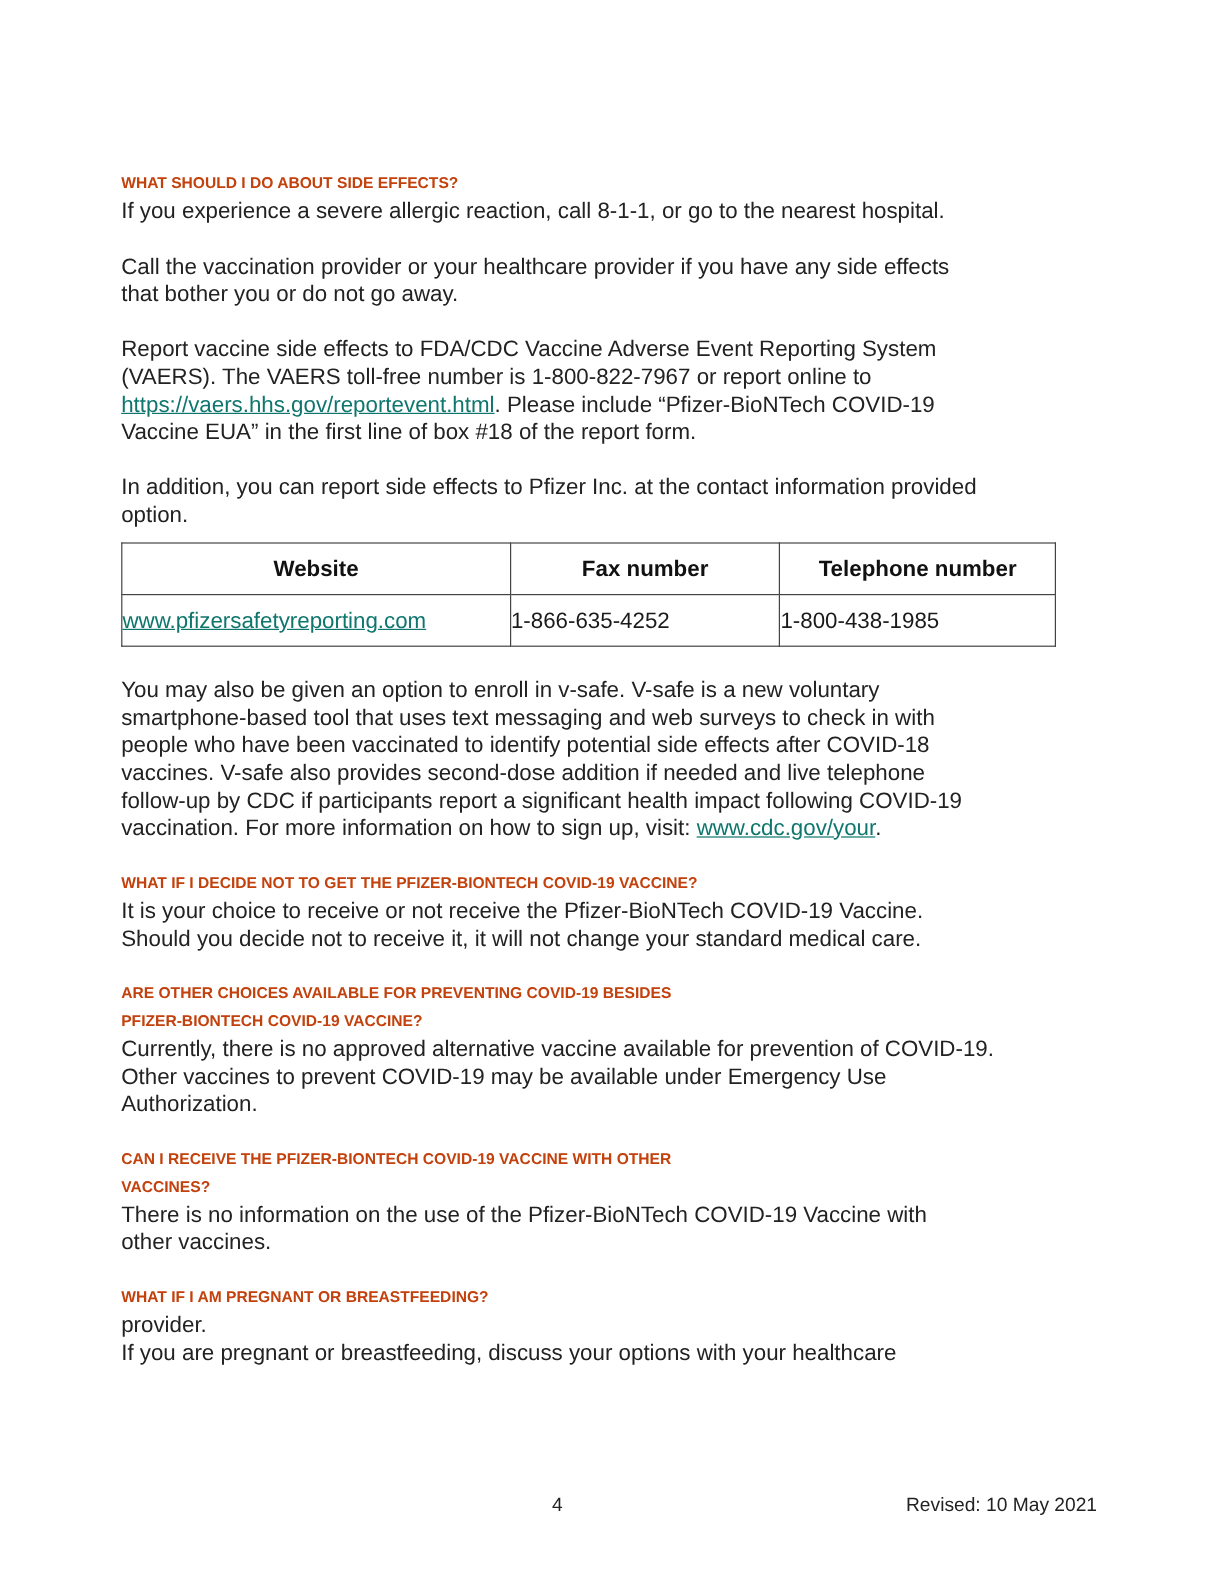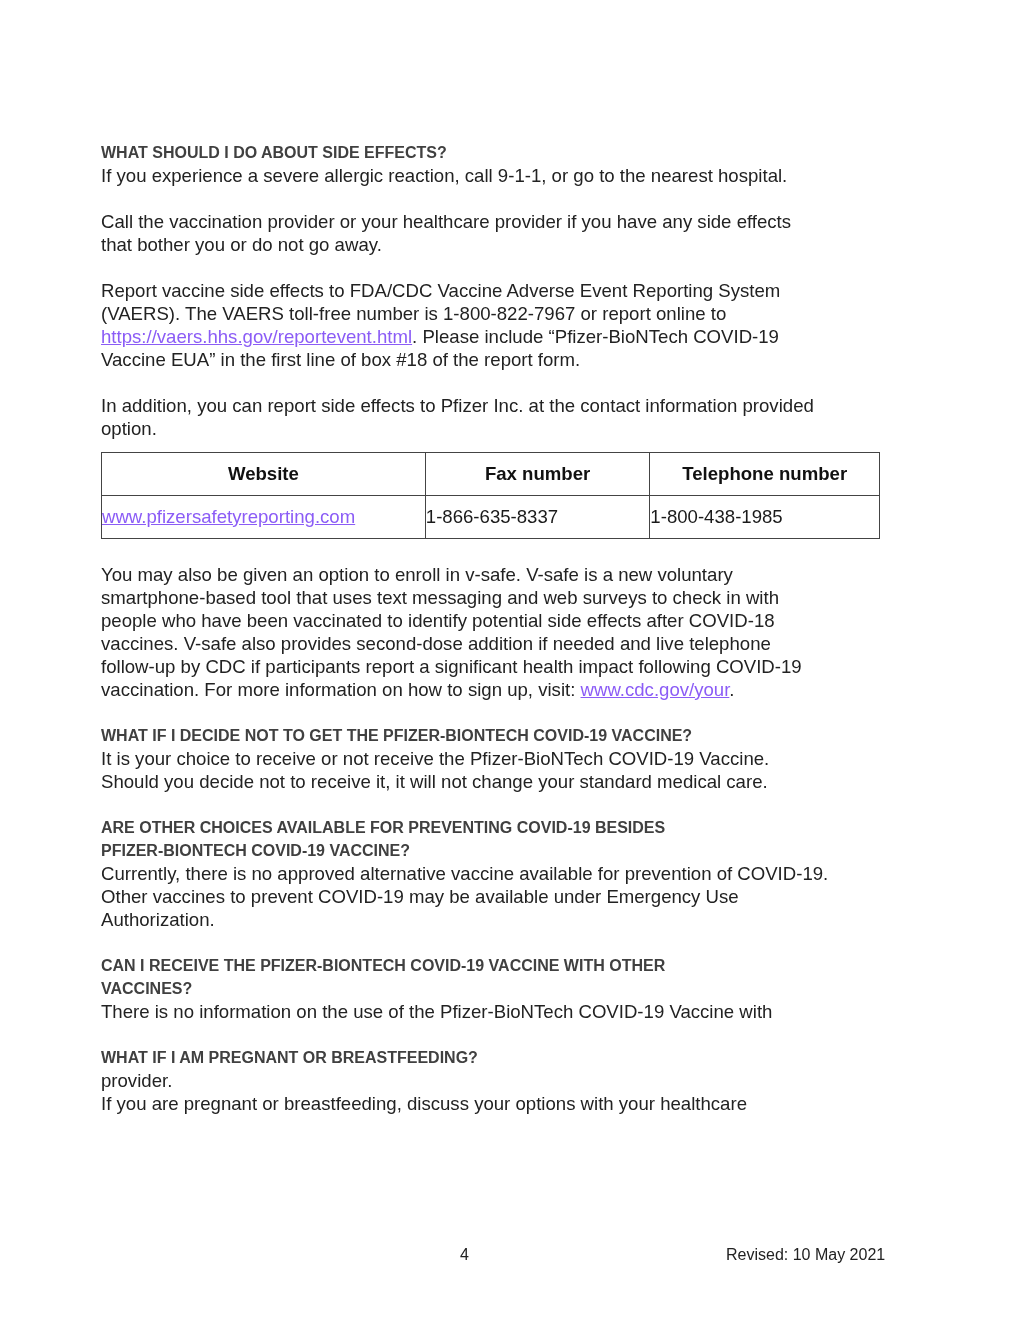--- a/index.html
+++ b/index.html
@@ -1,35 +1,35 @@
 <!DOCTYPE html>
 <html><head>
 <meta charset="utf-8">
 <style>
   html, body { margin: 0; padding: 0; background: #ffffff; }
   body { width: 1024px; height: 1325px; position: relative; overflow: hidden;
          font-family: "Liberation Sans", sans-serif; color: #1a1a1a; }
   .page { position: absolute; left: 101px; top: 141px; width: 790px; }
-  .h { font-weight: bold; font-size: 16px; line-height: 23px; margin: 0; color: #404040; }
+  .h { font-weight: bold; font-size: 13px; line-height: 23px; margin: 0; color: #c2410c; }
   .p { font-size: 18.6px; line-height: 23px; margin: 0; color: #222; }
   .gap { height: 23px; }
-  a.link { color: #8b5cf6; text-decoration: underline; }
+  a.link { color: #0f766e; text-decoration: underline; }
   table.contact { border-collapse: collapse; width: 779px; margin-top: 0px; }
   table.contact td, table.contact th { border: 1.5px solid #444; 
          font-size: 18.6px; height: 42px; padding: 0; }
   table.contact th { font-weight: bold; color: #111; }
   .footer { position: absolute; top: 1246px; font-size: 16px; color: #222; }
 </style>
 </head>
 <body>
 
 <div class="page">
 
   <p class="h">WHAT SHOULD I DO ABOUT SIDE EFFECTS?</p>
-  <p class="p">If you experience a severe allergic reaction, call 9-1-1, or go to the nearest hospital.</p>
+  <p class="p">If you experience a severe allergic reaction, call 8-1-1, or go to the nearest hospital.</p>
   <div class="gap"></div>
   <p class="p">Call the vaccination provider or your healthcare provider if you have any side effects</p>
   <p class="p">that bother you or do not go away.</p>
   <div class="gap"></div>
   <p class="p">Report vaccine side effects to FDA/CDC Vaccine Adverse Event Reporting System</p>
   <p class="p">(VAERS). The VAERS toll-free number is 1-800-822-7967 or report online to</p>
   <p class="p"><a class="link">https://vaers.hhs.gov/reportevent.html</a><span>. Please include “Pfizer-BioNTech COVID-19</span></p>
   <p class="p">Vaccine EUA” in the first line of box #18 of the report form.</p>
   <div class="gap"></div>
   <p class="p">In addition, you can report side effects to Pfizer Inc. at the contact information provided</p>
@@ -43,21 +43,21 @@
         <col style="width:230px">
       </colgroup>
     <tbody>
         <tr>
       <th>Website</th>
       <th>Fax number</th>
       <th>Telephone number</th>
     </tr>
     <tr>
       <td><a class="link">www.pfizersafetyreporting.com</a></td>
-      <td>1-866-635-8337</td>
+      <td>1-866-635-4252</td>
       <td>1-800-438-1985</td>
     </tr>
   </tbody>
     </table>
   <div style="height:24px"></div>
 
   <p class="p">You may also be given an option to enroll in v-safe. V-safe is a new voluntary</p>
   <p class="p">smartphone-based tool that uses text messaging and web surveys to check in with</p>
   <p class="p">people who have been vaccinated to identify potential side effects after COVID-18</p>
   <p class="p">vaccines. V-safe also provides second-dose addition if needed and live telephone</p>
@@ -73,21 +73,22 @@
   <p class="h">ARE OTHER CHOICES AVAILABLE FOR PREVENTING COVID-19 BESIDES</p>
   <p class="h">PFIZER-BIONTECH COVID-19 VACCINE?</p>
   <p class="p">Currently, there is no approved alternative vaccine available for prevention of COVID-19.</p>
   <p class="p">Other vaccines to prevent COVID-19 may be available under Emergency Use</p>
   <p class="p">Authorization.</p>
   <div class="gap"></div>
 
   <p class="h">CAN I RECEIVE THE PFIZER-BIONTECH COVID-19 VACCINE WITH OTHER</p>
   <p class="h">VACCINES?</p>
   <p class="p">There is no information on the use of the Pfizer-BioNTech COVID-19 Vaccine with</p>
+  <p class="p">other vaccines.</p>
   <div class="gap"></div>
 
   <p class="h">WHAT IF I AM PREGNANT OR BREASTFEEDING?</p>
   <p class="p">provider.</p>
   <p class="p">If you are pregnant or breastfeeding, discuss your options with your healthcare</p>
 </div>
 
 <div class="footer" style="left:460px;">4</div>
-<div class="footer" style="left:726px;">Revised: 10 May 2021</div>
+<div class="footer" style="left:755px;">Revised: 10 May 2021</div>
 
 </body></html>

